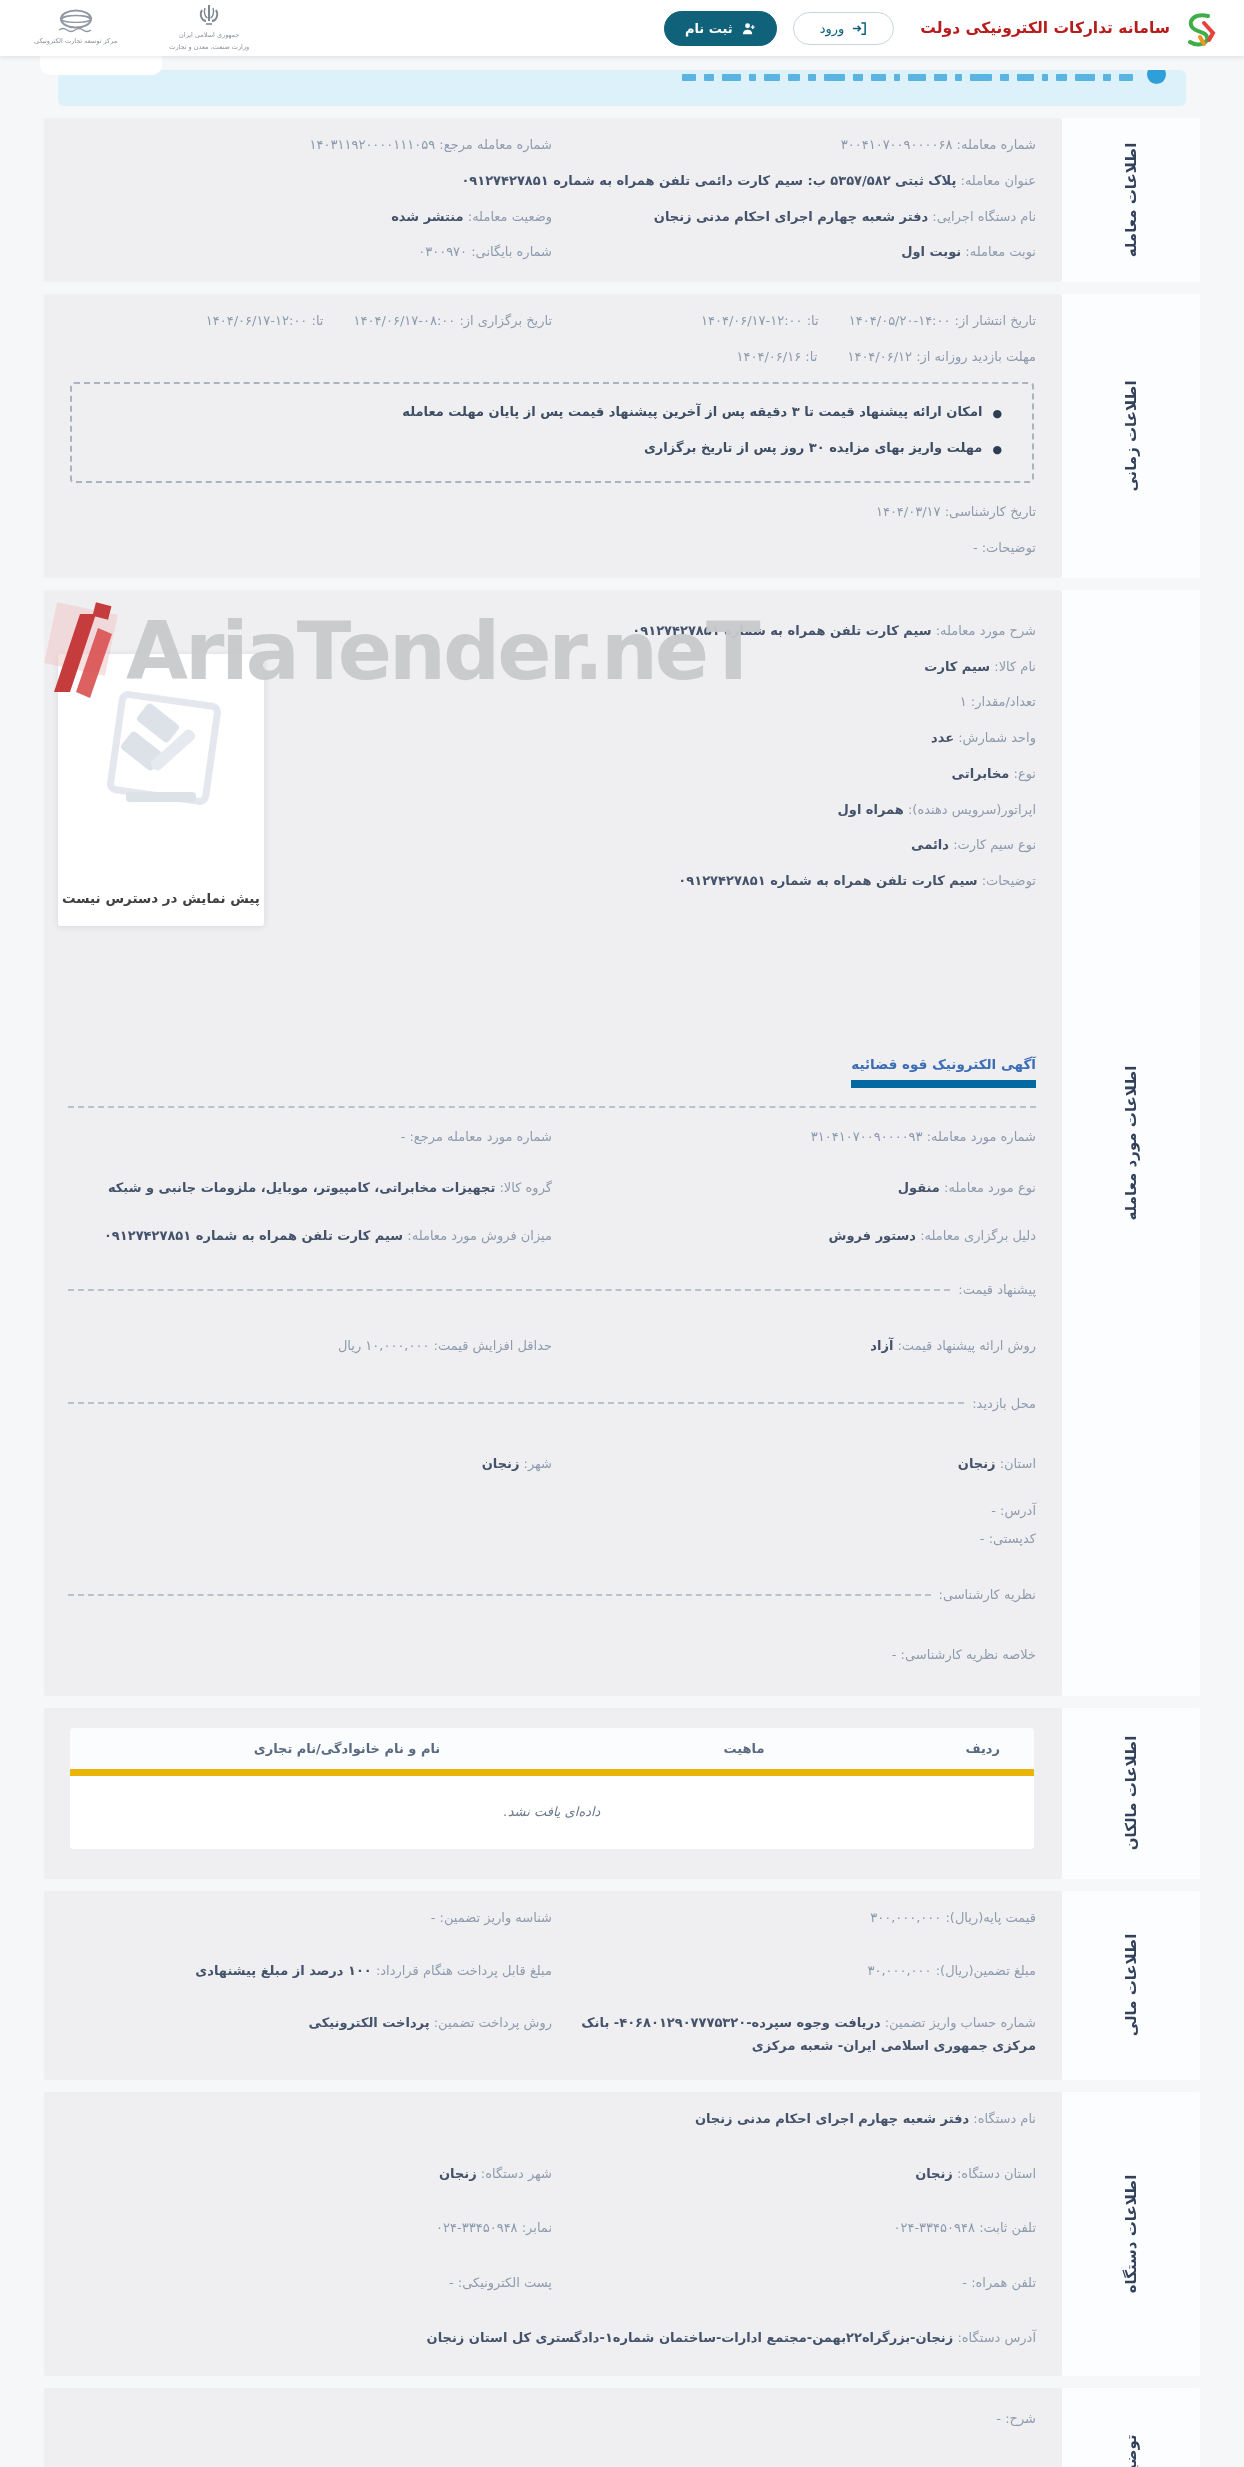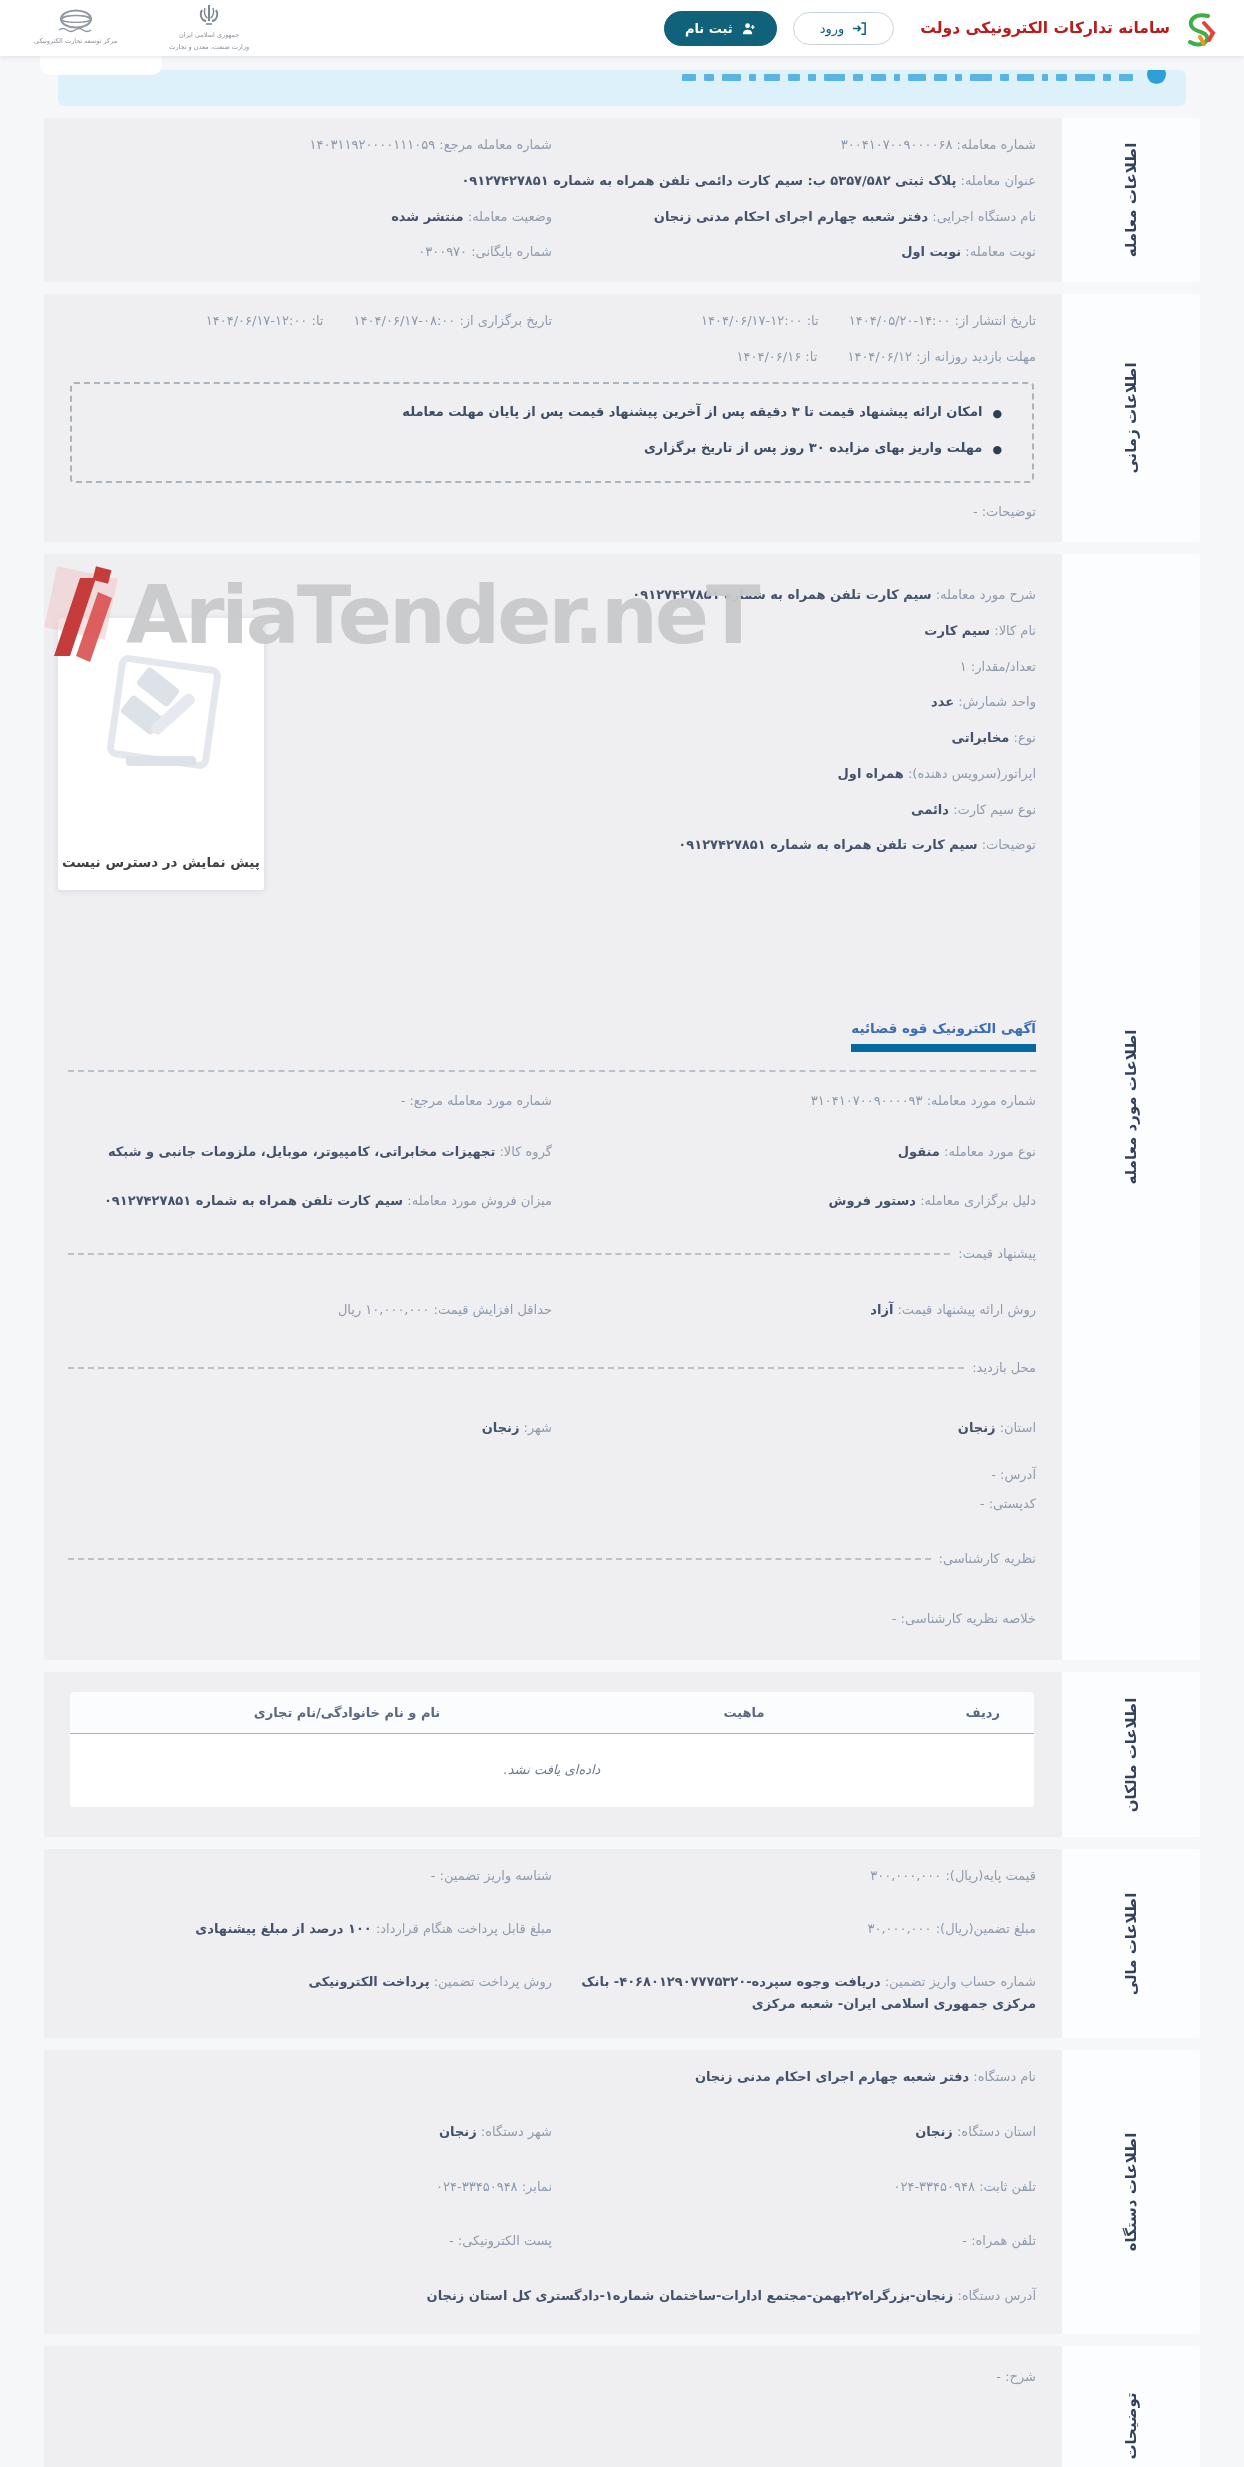--- a/index.html
+++ b/index.html
@@ -84,21 +84,21 @@
   .gavel-wrap { position:absolute; top:28px; left:28px; }
   .jud-link { display:inline-block; color:#3d6eb5; font-weight:bold; font-size:13.5px;
               border-bottom:8px solid #0369a1; padding-bottom:8px; cursor:pointer;
               margin-top:150px; }
   
   .otable { background:#fbfcfd; border-radius:4px; overflow:hidden; margin:4px 2px 14px 2px; }
   .otable-head { display:grid; grid-template-columns:150px 260px 1fr; padding:13px 10px;
                  color:#5a6a80; font-weight:bold; font-size:13px; background:#fbfcfd; }
   .oth-row { padding-right:24px; }
   .oth-c { text-align:center; }
-  .otable-body { background:#ffffff; border-top:1px solid #eab308; padding:28px 0 30px 0;
+  .otable-body { background:#ffffff; border-top:7px solid #eab308; padding:28px 0 30px 0;
                  text-align:center; color:#6b7a8d; font-style:italic; font-size:13px; }
   svg { display:block; }
 </style>
 </head>
 <body>
 
 <header class="header">
   <div class="brand">
     <span>
       <svg width="38" height="38" viewBox="0 0 38 38">
@@ -246,20 +246,26 @@
       <div class="dashbox">
         <div class="bullet-line">
           <span class="dot">●</span>
           <span>امکان ارائه پیشنهاد قیمت تا ۳ دقیقه پس از آخرین پیشنهاد قیمت پس از پایان مهلت معامله</span>
         </div>
         <div class="bullet-line">
           <span class="dot">●</span>
           <span>مهلت واریز بهای مزایده ۳۰ روز پس از تاریخ برگزاری</span>
         </div>
       </div>
+      <div class="row">
+        <div class="col">
+          <span class="lbl">تاریخ کارشناسی:</span>
+          <span class="valn num">۱۴۰۴/۰۳/۱۷</span>
+        </div>
+      </div>
       <div class="row" style="margin-bottom:2px">
         <div class="col">
           <span class="lbl">توضیحات:</span>
           <span class="valn">-</span>
         </div>
       </div>
     </div>
   </section>
 
   <section class="card">

